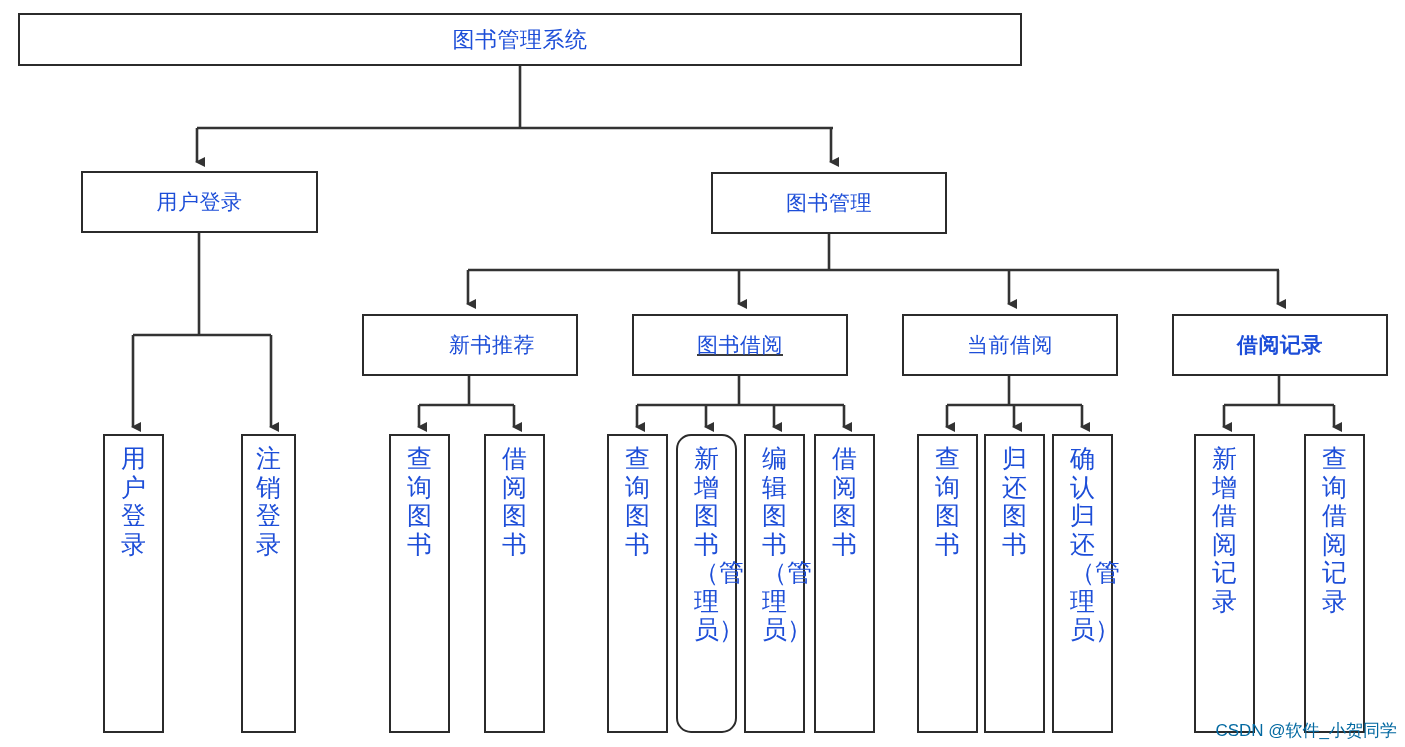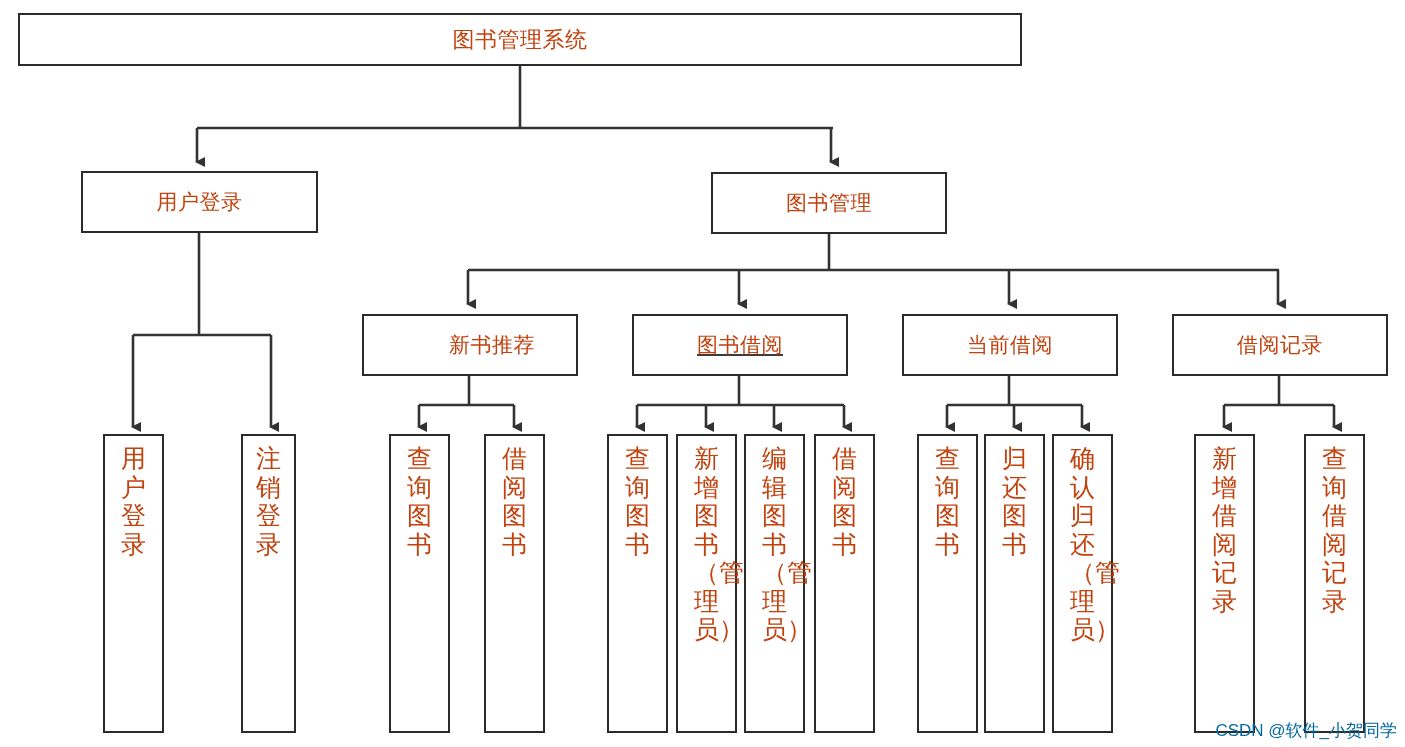--- a/index.html
+++ b/index.html
@@ -34,21 +34,21 @@
     display: flex;
     align-items: center;
     justify-content: center;
     color: #3b3b3b;
     z-index: 2;
   }
   .node .lbl {
     display: block;
     text-align: center;
     line-height: 1.05;
-    color: #c2410c;
+    color: #1d4ed8;
   }
   
   .node.horiz .lbl {
     font-size: 21px;
     letter-spacing: 0.5px;
     white-space: nowrap;
   }
   .node.root .lbl {
     font-size: 22px;
   }
@@ -144,42 +144,42 @@
 
   <div class="node horiz" style="left:362px; top:314px; width:216px; height:62px;padding-left:44px;">
     <span class="lbl">新书推荐</span>
   </div>
   <div class="node horiz" style="left:632px; top:314px; width:216px; height:62px;text-decoration:underline;">
     <span class="lbl">图书借阅</span>
   </div>
   <div class="node horiz" style="left:902px; top:314px; width:216px; height:62px;">
     <span class="lbl">当前借阅</span>
   </div>
-  <div class="node horiz" style="left:1172px; top:314px; width:216px; height:62px;">
+  <div class="node horiz" style="left:1172px; top:314px; width:216px; height:62px;font-weight:bold;">
     <span class="lbl">借阅记录</span>
   </div>
 
   <div class="node vert" style="left:103px; top:434px; width:61px; height:299px;">
     <span class="lbl">用户登录</span>
   </div>
   <div class="node vert" style="left:241px; top:434px; width:55px; height:299px;">
     <span class="lbl">注销登录</span>
   </div>
 
   <div class="node vert" style="left:389px; top:434px; width:61px; height:299px;">
     <span class="lbl">查询图书</span>
   </div>
   <div class="node vert" style="left:484px; top:434px; width:61px; height:299px;">
     <span class="lbl">借阅图书</span>
   </div>
 
   <div class="node vert" style="left:607px; top:434px; width:61px; height:299px;">
     <span class="lbl">查询图书</span>
   </div>
-  <div class="node vert" style="left:676px; top:434px; width:61px; height:299px;">
+  <div class="node vert" style="left:676px; top:434px; width:61px; height:299px;border-radius:15px;">
     <span class="lbl">新增图书（管理员）</span>
   </div>
   <div class="node vert" style="left:744px; top:434px; width:61px; height:299px;">
     <span class="lbl">编辑图书（管理员）</span>
   </div>
   <div class="node vert" style="left:814px; top:434px; width:61px; height:299px;">
     <span class="lbl">借阅图书</span>
   </div>
 
   <div class="node vert" style="left:917px; top:434px; width:61px; height:299px;">

